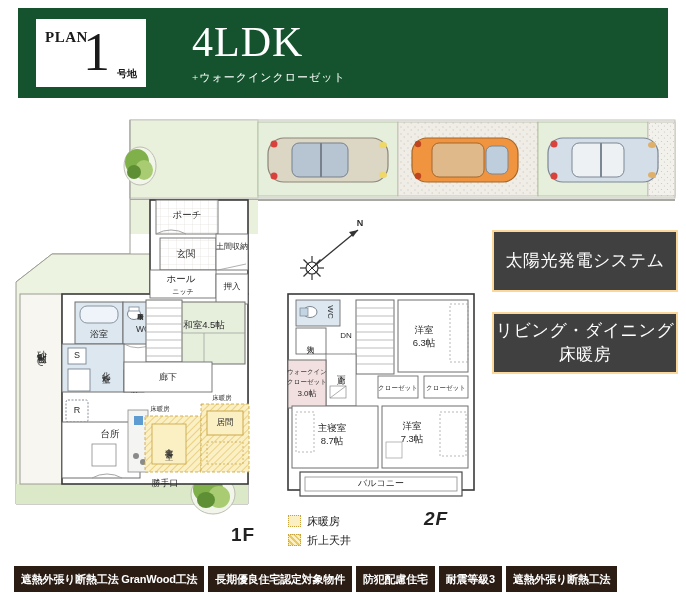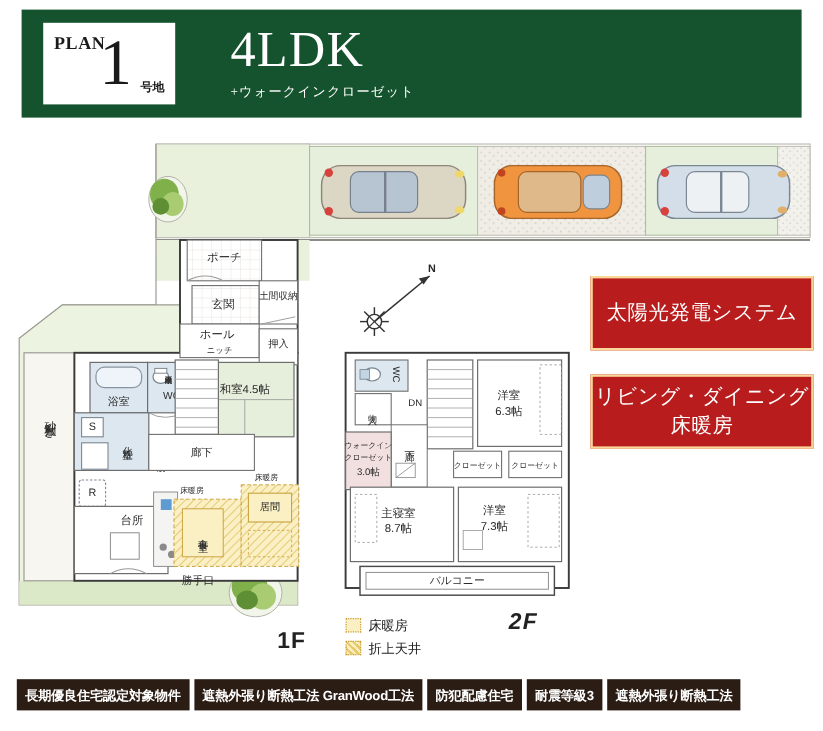--- a/index.html
+++ b/index.html
@@ -66,21 +66,21 @@
   .rm-label {
     font-family: "Liberation Sans", "DejaVu Sans", sans-serif;
     fill: #2a2a2a;
     text-anchor: middle;
     dominant-baseline: middle;
   }
 
   
   .callout {
     position: absolute;
-    background: #b91c1c;
+    background: #404040;
     border: 2px solid #FAD79A;
     color: #ffffff;
     text-align: center;
     font-family: "Liberation Serif", "DejaVu Serif", serif;
     display: flex; flex-direction: column;
     align-items: center; justify-content: center;
     line-height: 24px;
     font-size: 17px;
     letter-spacing: 0.5px;
   }
@@ -428,18 +428,18 @@
     <span class="legend-swatch sw-floorheat"></span>
     <span>床暖房</span>
   </div>
   <div class="legend-row">
     <span class="legend-swatch sw-ceiling"></span>
     <span>折上天井</span>
   </div>
 </div>
 
 <div id="bottom-banner">
+  <div class="tag">遮熱外張り断熱工法 GranWood工法</div>
   <div class="tag">長期優良住宅認定対象物件</div>
-  <div class="tag">遮熱外張り断熱工法 GranWood工法</div>
   <div class="tag">防犯配慮住宅</div>
   <div class="tag">耐震等級3</div>
   <div class="tag">遮熱外張り断熱工法</div>
 </div>
 
 </body></html>

